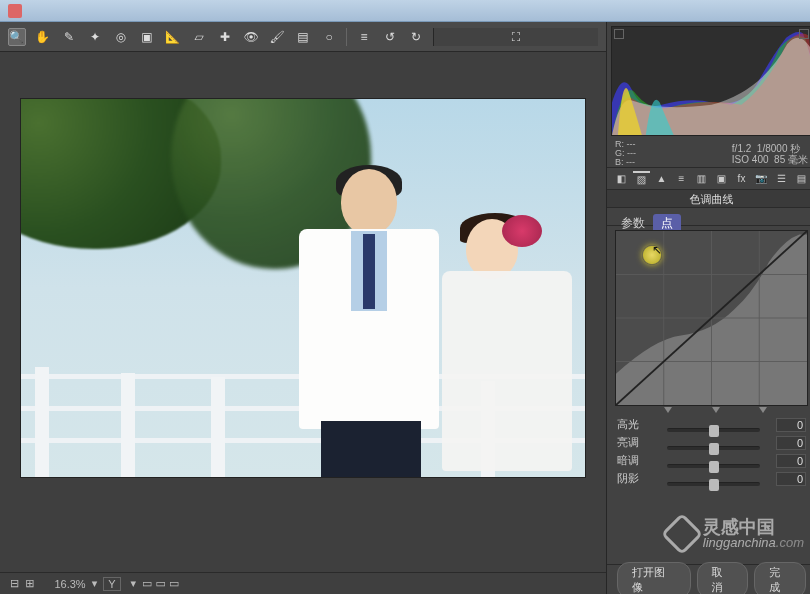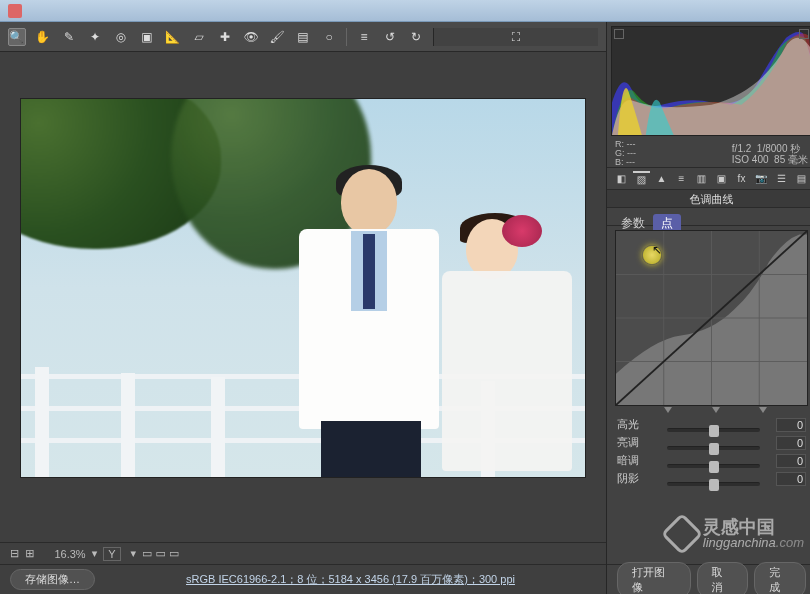--- a/index.html
+++ b/index.html
@@ -282,24 +282,20 @@
     <div class="status">
       <span>⊟</span>
       <span>⊞</span>
       <span class="zoom">16.3%</span>
       <span>▾</span>
       <span class="histbtn">Y</span>
       <span>▾</span>
       <span>▭ ▭ ▭</span>
     </div>
 
-    <div class="bottombar">
-      <div class="btn">存储图像…</div>
-      <div class="link">sRGB IEC61966-2.1；8 位；5184 x 3456 (17.9 百万像素)；300 ppi</div>
-    </div>
   </div>
 
   <div class="right">
     <div class="histoPanel">
       <div class="shadowWarn"></div>
       <div class="highWarn"></div>
       <svg viewBox="0 0 200 100" preserveAspectRatio="none">
         <path d="M0,100 L0,70 Q10,40 20,58 Q30,78 50,72 Q80,65 100,70 Q130,75 145,54 Q160,28 175,10 Q186,2 192,6 L200,28 L200,100 Z" fill="#3838c8" opacity=".85"></path>
         <path d="M0,100 Q12,46 24,62 Q40,80 60,74 Q90,66 120,72 Q150,60 168,20 Q182,4 194,10 L200,30 L200,100 Z" fill="#28b028" opacity=".6"></path>
         <path d="M0,100 Q10,60 20,66 Q38,78 60,74 Q100,66 130,72 Q158,52 176,14 Q188,2 198,8 L200,30 L200,100 Z" fill="#d03030" opacity=".5"></path>

